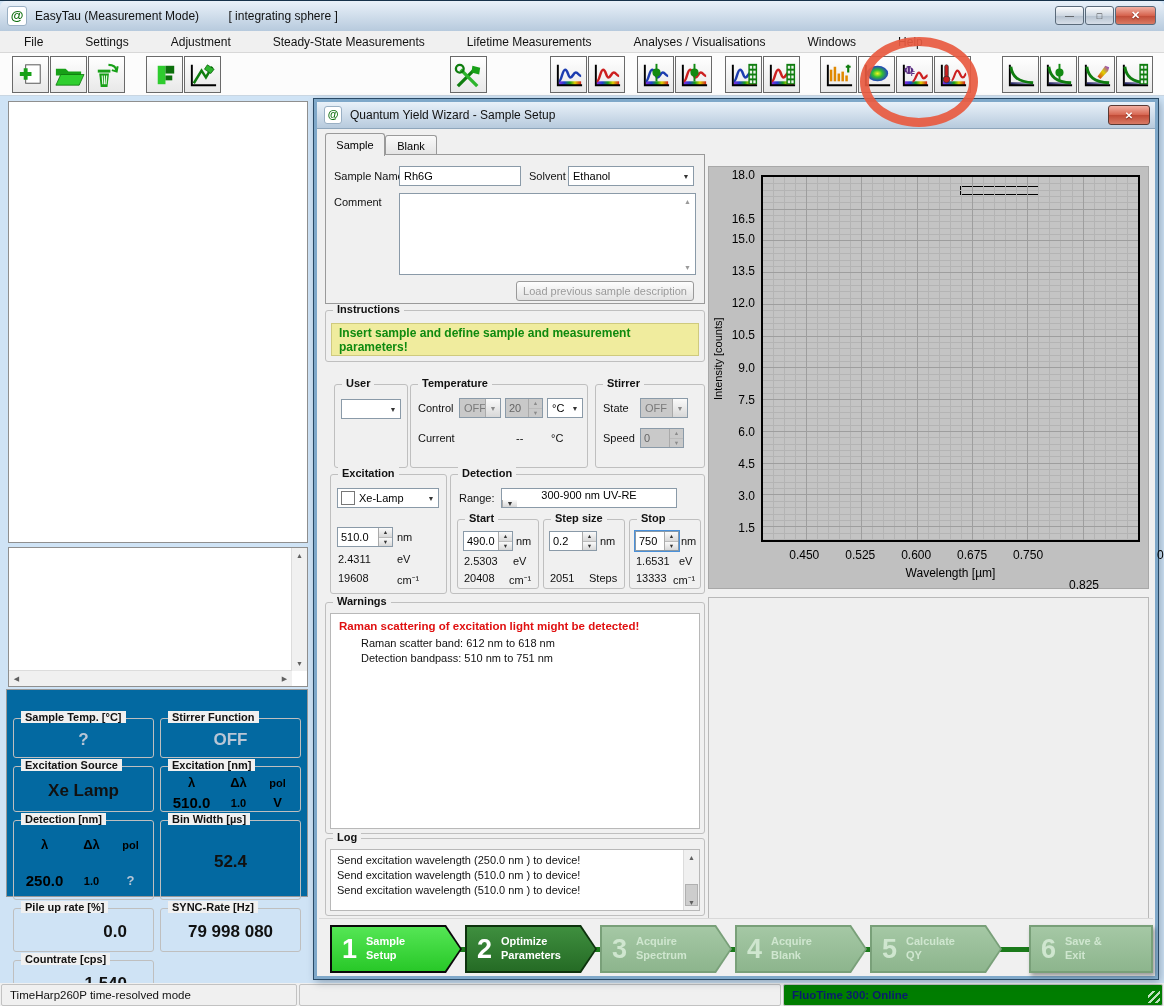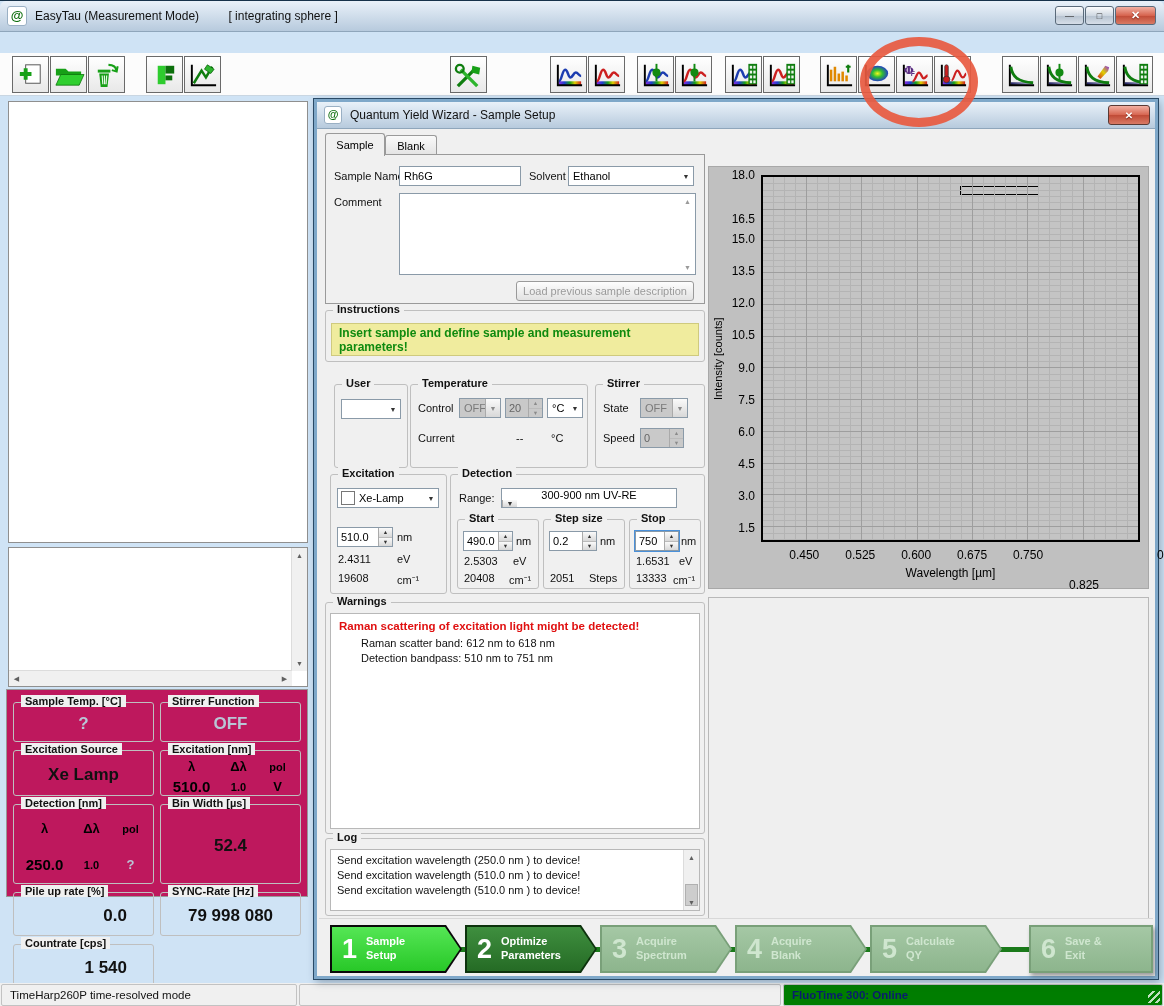--- a/index.html
+++ b/index.html
@@ -36,22 +36,22 @@
   
   .box1{position:absolute;left:8px;top:100px;width:298px;height:440px;background:#fff;
     border:1px solid #8f8f8f;}
   .box2{position:absolute;left:8px;top:546px;width:298px;height:138px;background:#fff;
     border:1px solid #8f8f8f;}
   .vsb{position:absolute;right:0;top:0;bottom:15px;width:15px;background:#f0f0f0;border-left:1px solid #dcdcdc;}
   .hsb{position:absolute;left:0;right:15px;bottom:0;height:15px;background:#f0f0f0;border-top:1px solid #dcdcdc;}
   .sarr{position:absolute;width:15px;height:15px;font-size:7px;color:#606060;display:flex;
     align-items:center;justify-content:center;}
   
-  .sp{position:absolute;left:6px;top:688px;width:302px;height:208px;background:#be185d;
-    border:1px solid #989898;box-sizing:border-box;padding:12px 6px 6px;display:grid;
+  .sp{position:absolute;left:6px;top:688px;width:302px;height:208px;background:#0369a1;
+    border:1px solid #989898;box-sizing:border-box;padding:28px 6px 6px;display:grid;
     grid-template-columns:1fr 1fr;grid-template-rows:40px 46px 80px 44px 44px;gap:8px 6px;}
   .gbox{position:relative;border:1px solid #bfbfbf;border-radius:3px;}
   .gtitle{position:absolute;top:-8px;left:7px;background:#f0f0f0;padding:0 4px;
     font-size:11px;font-weight:bold;color:#111;white-space:nowrap;}
   .bigval{position:absolute;inset:6px 4px 2px;display:flex;align-items:center;justify-content:center;
     font-size:17px;font-weight:bold;color:#111;}
   .muted{color:#b9c6d6 !important;}
   .led{width:13px;height:13px;border-radius:50%;background:radial-gradient(circle at 35% 30%,#9a9a9a,#555);
     border:1px solid #3a3a3a;margin-right:6px;flex:0 0 auto;}
   .lam{position:absolute;inset:8px 4px 2px;display:grid;grid-template-columns:50px 44px 34px;
@@ -187,20 +187,30 @@
       <span>EasyTau  (Measurement Mode)</span>
       <span class="suffix">[ integrating sphere ]</span>
     </div>
     <div class="winbtns">
       <div class="wbtn">—</div>
       <div class="wbtn">□</div>
       <div class="wbtn close">✕</div>
     </div>
   </div>
 
+  <div class="menubar">
+      <span class="menu-item">File</span>
+      <span class="menu-item">Settings</span>
+      <span class="menu-item">Adjustment</span>
+      <span class="menu-item">Steady-State Measurements</span>
+      <span class="menu-item">Lifetime Measurements</span>
+      <span class="menu-item">Analyses / Visualisations</span>
+      <span class="menu-item">Windows</span>
+      <span class="menu-item">Help</span>
+    </div>
   <div class="toolbar">
       <div class="tbtn" style="left: 12px;">
         <span class="ticon">
           <svg width="32" height="28" viewBox="0 0 33 27">
             <rect x="11" y="3" width="15" height="19" fill="#fff" stroke="#555"></rect>
             <path d="M5 12.5h12M11 6.5v12" stroke="#17a017" stroke-width="4"></path>
           </svg>
         </span>
       </div>
       <div class="tbtn" style="left: 50px;">

